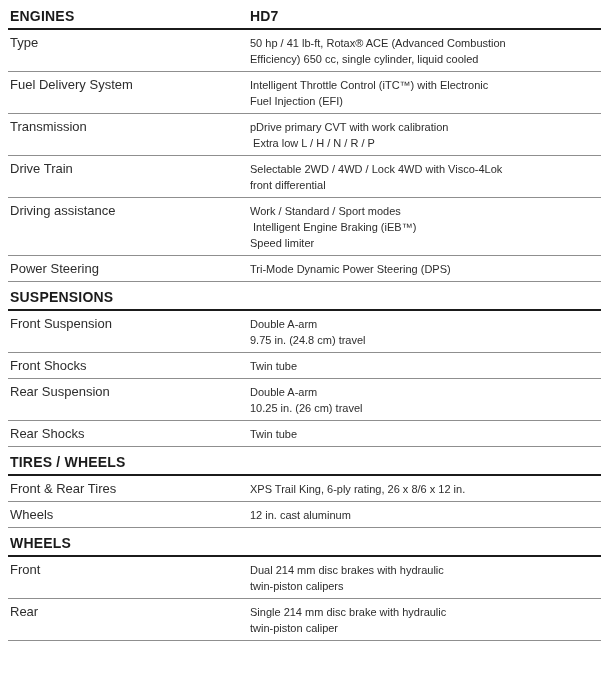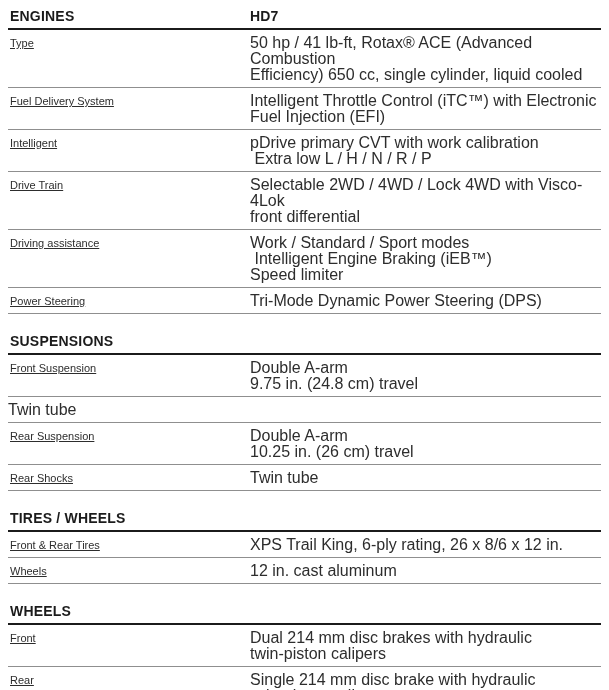--- a/index.html
+++ b/index.html
@@ -5,21 +5,21 @@
   * { margin: 0; padding: 0; box-sizing: border-box; }
   html, body { background: #ffffff; }
   body {
     width: 609px;
     height: 690px;
     font-family: "Liberation Sans", "DejaVu Sans", sans-serif;
     color: #2d2d2d;
     overflow: hidden;
   }
   .sheet { padding: 8px 8px 8px 8px; }
-  .section + .section { margin-top: 19px; }
+  .section + .section { margin-top: 7px; }
   .sec-header {
     display: grid;
     grid-template-columns: 242px 1fr;
     border-bottom: 2px solid #1b1b1b;
     padding-bottom: 4px;
   }
   .sec-title, .col-header {
     font-weight: bold;
     font-size: 14px;
     line-height: 16px;
@@ -28,27 +28,26 @@
   }
   .sec-title { padding-left: 2px; }
   .row {
     display: grid;
     grid-template-columns: 242px 1fr;
     padding: 5px 0 4px 0;
     border-bottom: 1px solid #8f8f8f;
   }
   .label {
     padding-left: 2px;
-    font-size: 11px;
+    font-size: 13px;
     line-height: 16px;
     color: #2d2d2d;
-    text-decoration: underline;
   }
   .value {
-    font-size: 16px;
+    font-size: 11px;
     line-height: 16px;
     color: #2d2d2d;
     white-space: pre-wrap;
   }
 </style>
 </head>
 <body>
 
 <div class="sheet">
 
@@ -61,21 +60,21 @@
       <span class="label">Type</span>
       <span class="value">50 hp / 41 lb-ft, Rotax® ACE (Advanced Combustion
 Efficiency) 650 cc, single cylinder, liquid cooled</span>
     </div>
     <div class="row">
       <span class="label">Fuel Delivery System</span>
       <span class="value">Intelligent Throttle Control (iTC™) with Electronic
 Fuel Injection (EFI)</span>
     </div>
     <div class="row">
-      <span class="label">Intelligent</span>
+      <span class="label">Transmission</span>
       <span class="value">pDrive primary CVT with work calibration
  Extra low L / H / N / R / P</span>
     </div>
     <div class="row">
       <span class="label">Drive Train</span>
       <span class="value">Selectable 2WD / 4WD / Lock 4WD with Visco-4Lok
 front differential</span>
     </div>
     <div class="row">
       <span class="label">Driving assistance</span>
@@ -93,20 +92,21 @@
     <div class="sec-header">
       <span class="sec-title">SUSPENSIONS</span>
       <span class="col-header"></span>
     </div>
     <div class="row">
       <span class="label">Front Suspension</span>
       <span class="value">Double A-arm
 9.75 in. (24.8 cm) travel</span>
     </div>
     <div class="row">
+      <span class="label">Front Shocks</span>
       <span class="value">Twin tube</span>
     </div>
     <div class="row">
       <span class="label">Rear Suspension</span>
       <span class="value">Double A-arm
 10.25 in. (26 cm) travel</span>
     </div>
     <div class="row">
       <span class="label">Rear Shocks</span>
       <span class="value">Twin tube</span>

